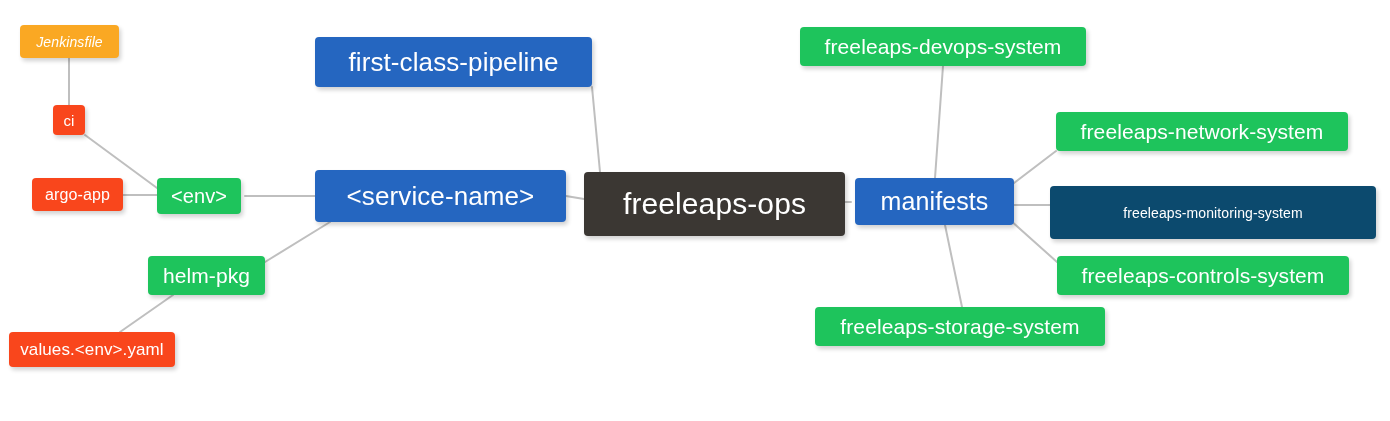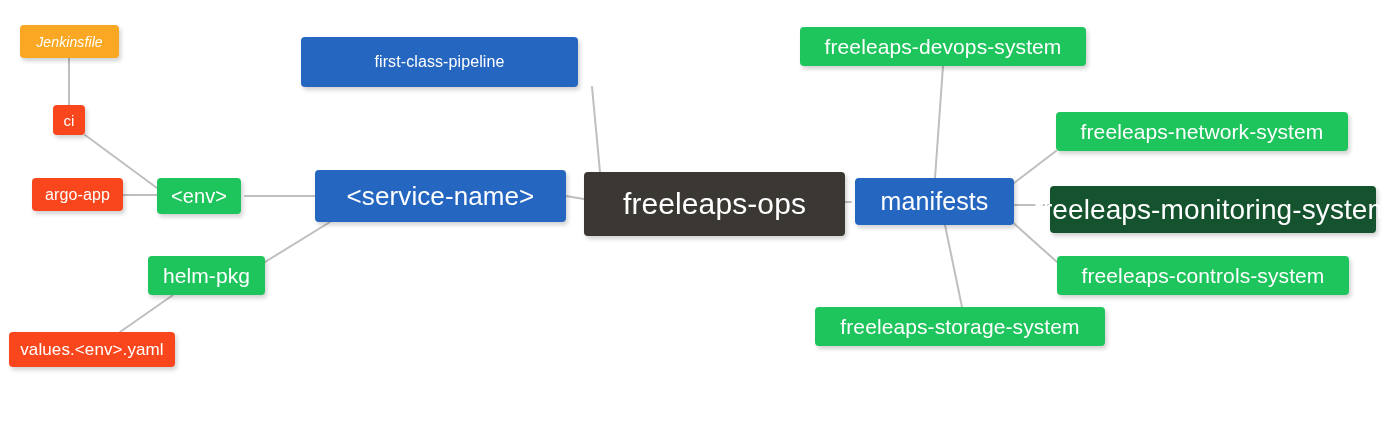--- a/index.html
+++ b/index.html
@@ -66,21 +66,21 @@
       <line x1="1010" y1="220" x2="1057" y2="262" stroke="#bfbfbf" stroke-width="2" stroke-linecap="round"></line>
       <line x1="945" y1="225" x2="962" y2="307" stroke="#bfbfbf" stroke-width="2" stroke-linecap="round"></line>
     </svg>
   <div id="node-layer">
       <div class="node" style="left: 584px; top: 172px; width: 261px; height: 64px; background: rgb(59, 55, 51); font-size: 30px; align-items: center;">
         <span class="node-label">freeleaps-ops</span>
       </div>
       <div class="node" style="left: 315px; top: 170px; width: 251px; height: 52px; background: rgb(37, 102, 192); font-size: 26px;">
         <span class="node-label">&lt;service-name&gt;</span>
       </div>
-      <div class="node" style="left: 301px; top: 37px; width: 277px; height: 50px; background: rgb(37, 102, 192); font-size: 16px;">
+      <div class="node" style="left: 315px; top: 37px; width: 277px; height: 50px; background: rgb(37, 102, 192); font-size: 26px;">
         <span class="node-label">first-class-pipeline</span>
       </div>
       <div class="node" style="left: 855px; top: 178px; width: 159px; height: 47px; background: rgb(37, 102, 192); font-size: 25px;">
         <span class="node-label">manifests</span>
       </div>
       <div class="node" style="left: 157px; top: 178px; width: 84px; height: 36px; background: rgb(30, 196, 92); font-size: 20px;">
         <span class="node-label">&lt;env&gt;</span>
       </div>
       <div class="node" style="left: 148px; top: 256px; width: 117px; height: 39px; background: rgb(30, 196, 92); font-size: 21px;">
         <span class="node-label">helm-pkg</span>
@@ -96,21 +96,21 @@
       </div>
       <div class="node" style="left: 9px; top: 332px; width: 166px; height: 35px; background: rgb(249, 70, 28); font-size: 17px;">
         <span class="node-label">values.&lt;env&gt;.yaml</span>
       </div>
       <div class="node" style="left: 800px; top: 27px; width: 286px; height: 39px; background: rgb(30, 196, 92); font-size: 21px;">
         <span class="node-label">freeleaps-devops-system</span>
       </div>
       <div class="node" style="left: 1056px; top: 112px; width: 292px; height: 39px; background: rgb(30, 196, 92); font-size: 21px;">
         <span class="node-label">freeleaps-network-system</span>
       </div>
-      <div class="node" style="left: 1050px; top: 186px; width: 326px; height: 47px; background: #14532d; font-size: 28px;">
+      <div class="node" style="left: 1050px; top: 186px; width: 326px; height: 53px; background: #0c4a6e; font-size: 14px;">
         <span class="node-label">freeleaps-monitoring-system</span>
       </div>
       <div class="node" style="left: 1057px; top: 256px; width: 292px; height: 39px; background: rgb(30, 196, 92); font-size: 21px;">
         <span class="node-label">freeleaps-controls-system</span>
       </div>
       <div class="node" style="left: 815px; top: 307px; width: 290px; height: 39px; background: rgb(30, 196, 92); font-size: 21px;">
         <span class="node-label">freeleaps-storage-system</span>
       </div>
     </div>
 </div>

